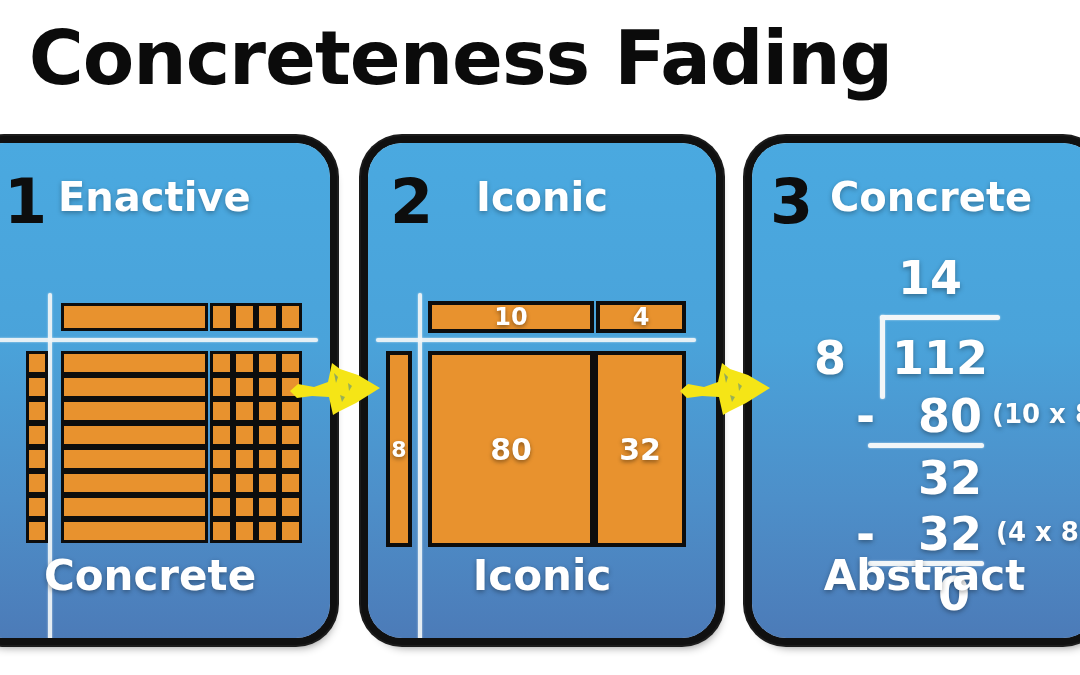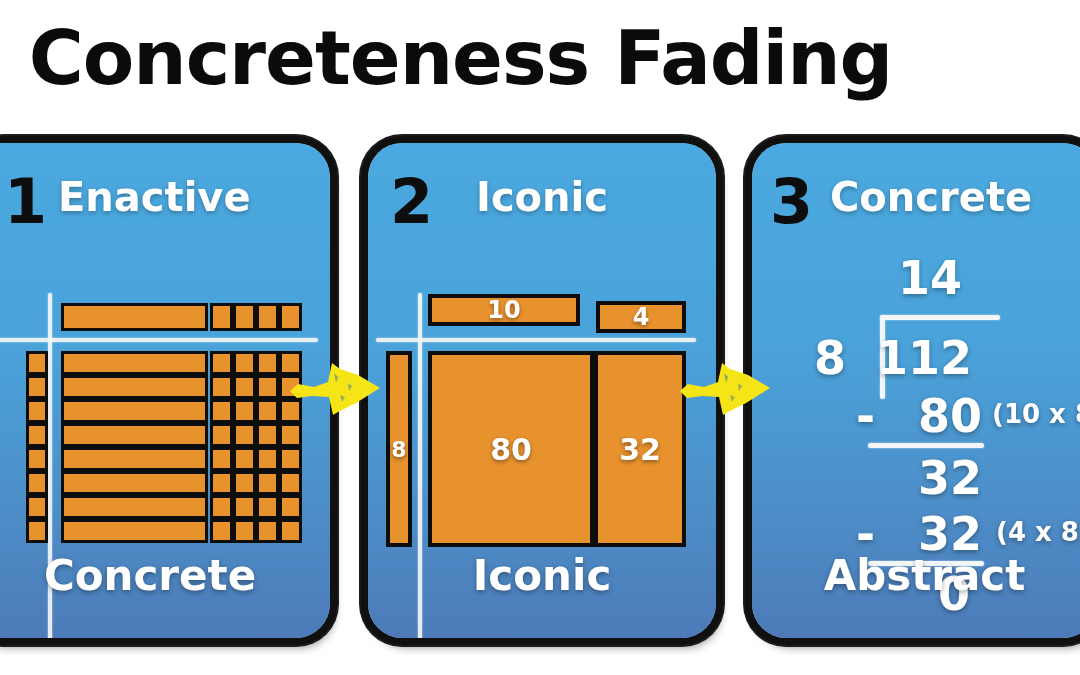--- a/index.html
+++ b/index.html
@@ -237,42 +237,42 @@
     <div class="panel-footer">Concrete</div>
   </div>
 
   <div class="panel" id="panel-2">
     <div class="panel-step-num" id="p2-num">2</div>
     <div class="panel-stage" id="p2-stage">Iconic</div>
 
     <div class="chalk-v" style="left:50px; top:150px; height:350px;"></div>
     <div class="chalk-h" style="left:8px;  top:195px; width:320px;"></div>
 
-    <div class="area-box" style="left:60px;  top:151px; width:152px; height:32px; font-size:24px;">10</div>
+    <div class="area-box" style="left:60px;  top:158px; width:166px; height:32px; font-size:24px;">10</div>
     <div class="area-box" style="left:228px; top:158px; width:90px;  height:32px; font-size:24px;">4</div>
 
     <div class="area-box" style="left:18px; top:208px; width:26px; height:196px; font-size:22px;">8</div>
 
     <div class="area-box" style="left:60px;  top:208px; width:166px; height:196px; font-size:30px;">80</div>
     <div class="area-box" style="left:226px; top:208px; width:92px;  height:196px; font-size:30px;">32</div>
 
     <div class="panel-footer">Iconic</div>
   </div>
 
   <div class="panel" id="panel-3">
     <div class="panel-step-num" id="p3-num">3</div>
     <div class="panel-stage" id="p3-stage">Concrete</div>
 
     <div class="div-txt div-big" style="left:146px; top:112px;">14</div>
 
     <div class="div-rule" style="left:128px; top:172px; width:120px;"></div>
     <div class="div-bar-v" style="left:128px; top:172px; height:84px;"></div>
 
     <div class="div-txt div-big" style="left:62px;  top:192px;">8</div>
-    <div class="div-txt div-big" style="left:124px; top:192px;text-align:right;">112</div>
+    <div class="div-txt div-big" style="left:140px; top:192px;text-align:right;">112</div>
 
     <div class="div-txt div-big" style="left:104px; top:250px;">-</div>
     <div class="div-txt div-big" style="left:166px; top:250px;">80</div>
     <div class="div-txt div-note" style="left:240px; top:258px;">(10 x 8)</div>
     <div class="div-rule" style="left:116px; top:300px; width:116px;"></div>
 
     <div class="div-txt div-big" style="left:166px; top:312px;">32</div>
 
     <div class="div-txt div-big" style="left:104px; top:368px;">-</div>
     <div class="div-txt div-big" style="left:166px; top:368px;">32</div>

